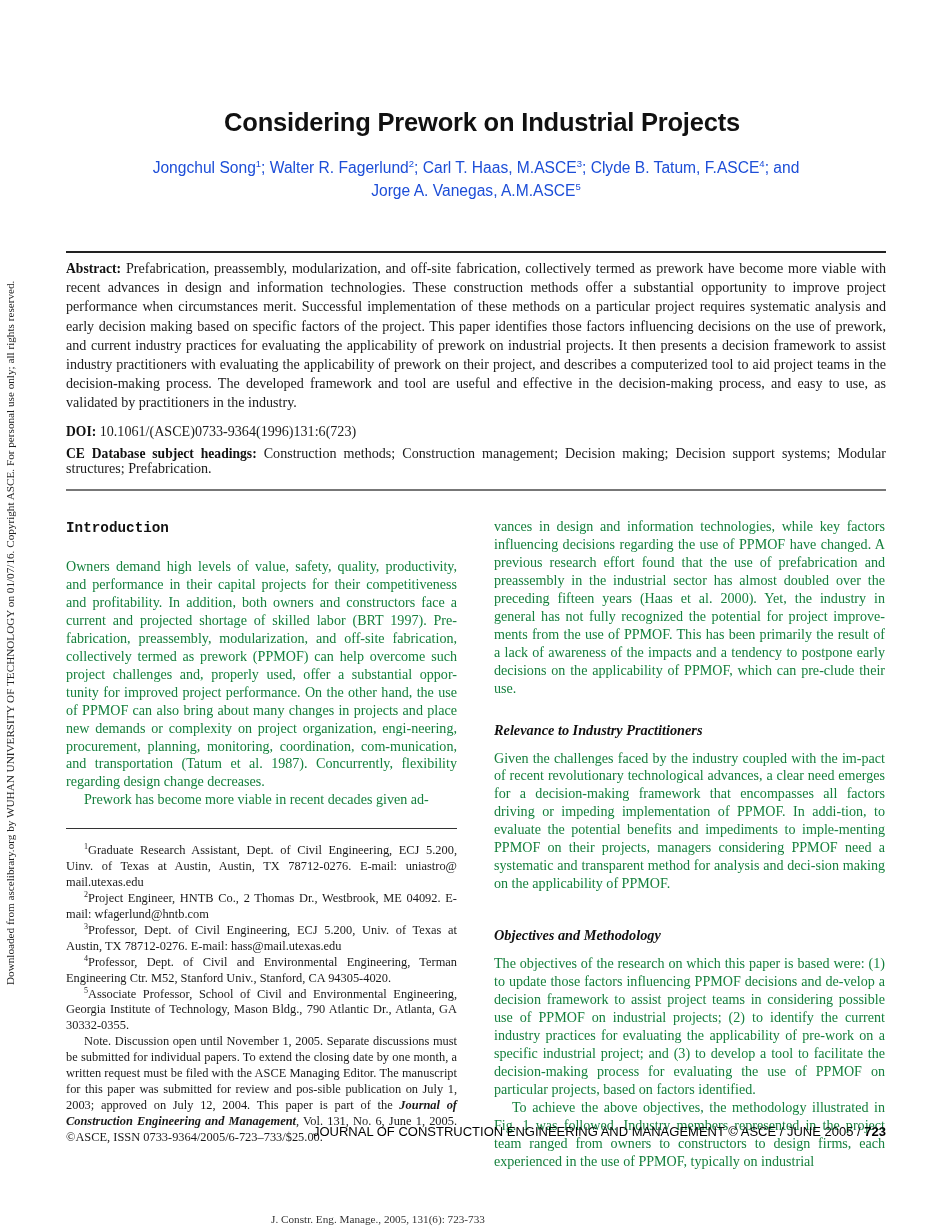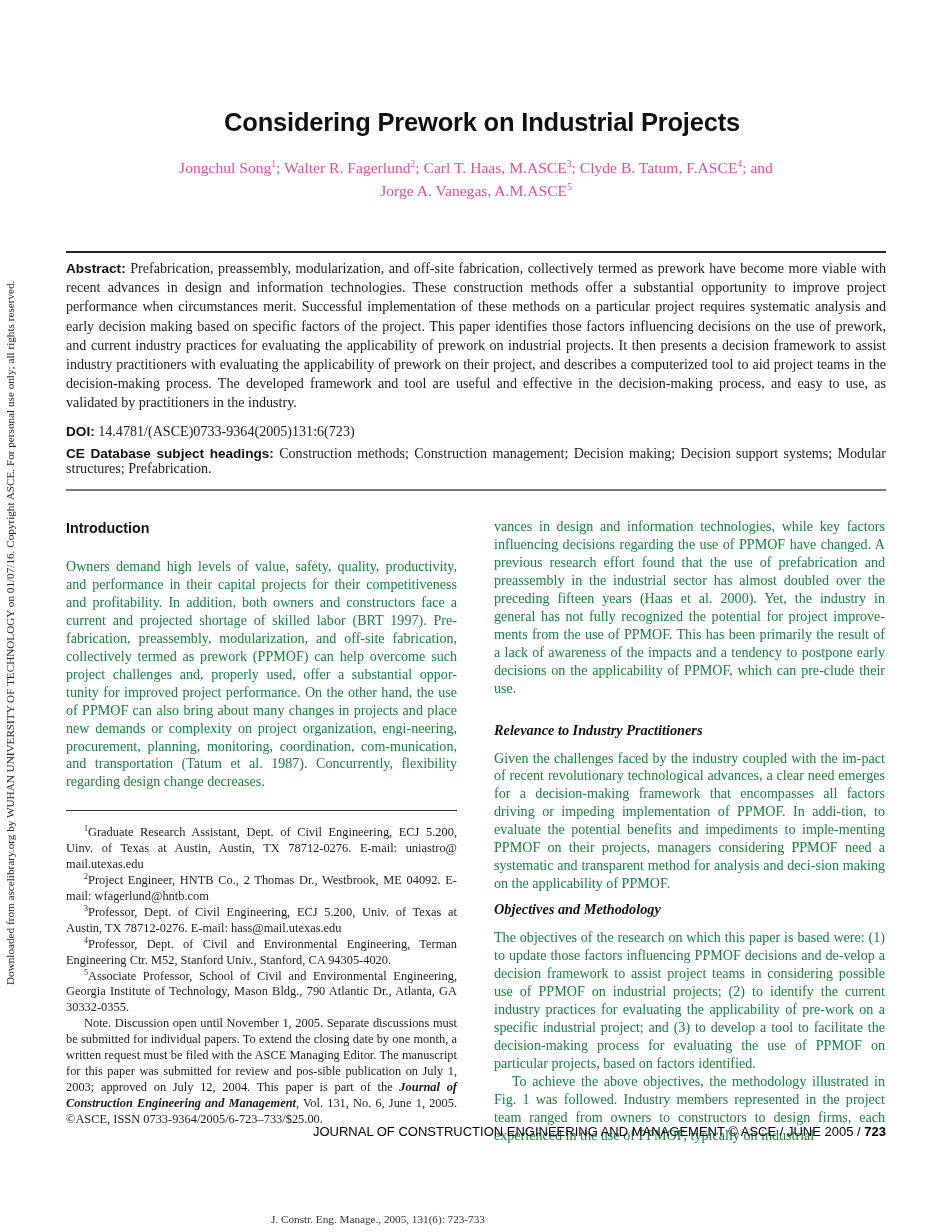--- a/index.html
+++ b/index.html
@@ -14,42 +14,42 @@
     white-space: nowrap; line-height: 16px;
   }
 
   .title {
     position: absolute; left: 0; width: 952px; top: 108px;
     text-align: center; font-family: "Liberation Sans", sans-serif;
     font-weight: bold; font-size: 25.5px; color: #111; letter-spacing: -0.2px; padding-left: 12px;
   }
   .authors {
     position: absolute; left: 90px; width: 772px; top: 156px;
-    text-align: center; font-family: Liberation Serif, serif;
-    font-size: 15.6px; line-height: 23px; color: #ec4899;
+    text-align: center; font-family: Liberation Sans, sans-serif;
+    font-size: 15.6px; line-height: 23px; color: #1d4ed8;
   }
   .authors sup { font-size: 9.5px; vertical-align: 6px; line-height: 0; }
 
   .rule-top { position: absolute; left: 66px; width: 820px; top: 251px; height: 2px; background: #222; }
   .rule-bottom { position: absolute; left: 66px; width: 820px; top: 489px; height: 2px; background: #777; }
 
   .abstract-block { position: absolute; left: 66px; width: 820px; top: 259px; }
   .abstract {
     font-size: 14.1px; line-height: 19.2px; text-align: justify; color: #1a1a1a;
   }
-  .label-sans { font-family: Liberation Sans, sans-serif; font-weight: bold; font-size: 13.6px; color: #111; }
+  .label-sans { font-family: Liberation Serif, serif; font-weight: bold; font-size: 13.6px; color: #111; }
   .doi { margin-top: 9px; font-size: 14.1px; line-height: 19px; }
   .headings { margin-top: 5px; font-size: 14.1px; line-height: 15px; text-align: justify; }
 
   .col { position: absolute; width: 391px; }
   .col-left { left: 66px; top: 518px; }
   .col-right { left: 494px; top: 518px; }
 
   .sec-head {
-    font-family: Liberation Sans, sans-serif; font-weight: bold; font-size: 14.3px; color: #111;
+    font-family: Liberation Mono, monospace; font-weight: bold; font-size: 14.3px; color: #111;
     line-height: 20px;
   }
   .sub-head {
     font-family: Liberation Serif, serif; font-weight: bold; font-style: italic;
     font-size: 14.3px; color: #111; line-height: 20px;
   }
   .body-text {
     font-size: 14.1px; line-height: 17.95px; text-align: justify; color: #15803d;
     hyphens: manual;
   }
@@ -85,47 +85,48 @@
   <span>Walter R. Fagerlund</span><sup>2</sup><span>; </span>
   <span>Carl T. Haas, M.ASCE</span><sup>3</sup><span>; </span>
   <span>Clyde B. Tatum, F.ASCE</span><sup>4</sup><span>; and</span><br>
   <span>Jorge A. Vanegas, A.M.ASCE</span><sup>5</sup>
 </div>
 
 <div class="rule-top"></div>
 
 <div class="abstract-block">
   <p class="abstract"><span class="label-sans">Abstract:</span> <span>Prefabrication, preassembly, modularization, and off-site fabrication, collectively termed as prework have become more viable with recent advances in design and information technologies. These construction methods offer a substantial opportunity to improve project performance when circumstances merit. Successful implementation of these methods on a particular project requires systematic analysis and early decision making based on specific factors of the project. This paper identifies those factors influencing decisions on the use of prework, and current industry practices for evaluating the applicability of prework on industrial projects. It then presents a decision framework to assist industry practitioners with evaluating the applicability of prework on their project, and describes a computerized tool to aid project teams in the decision-making process. The developed framework and tool are useful and effective in the decision-making process, and easy to use, as validated by practitioners in the industry.</span></p>
-  <p class="doi"><span class="label-sans">DOI:</span> <span>14.4781/(ASCE)0733-9364(2005)131:6(723)</span></p>
+  <p class="doi"><span class="label-sans">DOI:</span> <span>10.1061/(ASCE)0733-9364(1996)131:6(723)</span></p>
   <p class="headings"><span class="label-sans">CE Database subject headings:</span> <span>Construction methods; Construction management; Decision making; Decision support systems; Modular structures; Prefabrication.</span></p>
 </div>
 
 <div class="rule-bottom"></div>
 
 <div class="col col-left">
   <h2 class="sec-head">Introduction</h2>
   <p class="body-text" style="margin-top:20px;">Owners demand high levels of value, safety, quality, productivity, and performance in their capital projects for their competitiveness and profitability. In addition, both owners and constructors face a current and projected shortage of skilled labor (BRT 1997). Pre-fabrication, preassembly, modularization, and off-site fabrication, collectively termed as prework (PPMOF) can help overcome such project challenges and, properly used, offer a substantial oppor-tunity for improved project performance. On the other hand, the use of PPMOF can also bring about many changes in projects and place new demands or complexity on project organization, engi-neering, procurement, planning, monitoring, coordination, com-munication, and transportation (Tatum et al. 1987). Concurrently, flexibility regarding design change decreases.</p>
+  <p class="body-text indent">Prework has become more viable in recent decades given ad-</p>
 
   <div class="fn-rule" style="margin-top:19px;"></div>
   <div class="footnotes">
     <p class="fn"><sup>1</sup><span>Graduate Research Assistant, Dept. of Civil Engineering, ECJ 5.200, Uinv. of Texas at Austin, Austin, TX 78712-0276. E-mail: uniastro@ mail.utexas.edu</span></p>
     <p class="fn"><sup>2</sup><span>Project Engineer, HNTB Co., 2 Thomas Dr., Westbrook, ME 04092. E-mail: wfagerlund@hntb.com</span></p>
     <p class="fn"><sup>3</sup><span>Professor, Dept. of Civil Engineering, ECJ 5.200, Univ. of Texas at Austin, TX 78712-0276. E-mail: hass@mail.utexas.edu</span></p>
     <p class="fn"><sup>4</sup><span>Professor, Dept. of Civil and Environmental Engineering, Terman Engineering Ctr. M52, Stanford Univ., Stanford, CA 94305-4020.</span></p>
     <p class="fn"><sup>5</sup><span>Associate Professor, School of Civil and Environmental Engineering, Georgia Institute of Technology, Mason Bldg., 790 Atlantic Dr., Atlanta, GA 30332-0355.</span></p>
     <p class="fn"><span>Note. Discussion open until November 1, 2005. Separate discussions must be submitted for individual papers. To extend the closing date by one month, a written request must be filed with the ASCE Managing Editor. The manuscript for this paper was submitted for review and pos-sible publication on July 1, 2003; approved on July 12, 2004. This paper is part of the </span><em>Journal of Construction Engineering and Management</em><span>, Vol. 131, No. 6, June 1, 2005. ©ASCE, ISSN 0733-9364/2005/6-723–733/$25.00.</span></p>
   </div>
 </div>
 
 <div class="col col-right">
   <p class="body-text">vances in design and information technologies, while key factors influencing decisions regarding the use of PPMOF have changed. A previous research effort found that the use of prefabrication and preassembly in the industrial sector has almost doubled over the preceding fifteen years (Haas et al. 2000). Yet, the industry in general has not fully recognized the potential for project improve-ments from the use of PPMOF. This has been primarily the result of a lack of awareness of the impacts and a tendency to postpone early decisions on the applicability of PPMOF, which can pre-clude their use.</p>
 
   <h3 class="sub-head" style="margin-top:22px;">Relevance to Industry Practitioners</h3>
   <p class="body-text" style="margin-top:10px;">Given the challenges faced by the industry coupled with the im-pact of recent revolutionary technological advances, a clear need emerges for a decision-making framework that encompasses all factors driving or impeding implementation of PPMOF. In addi-tion, to evaluate the potential benefits and impediments to imple-menting PPMOF on their projects, managers considering PPMOF need a systematic and transparent method for analysis and deci-sion making on the applicability of PPMOF.</p>
 
-  <h3 class="sub-head" style="margin-top:6px;">Objectives and Methodology</h3>
+  <h3 class="sub-head" style="margin-top:32px;">Objectives and Methodology</h3>
   <p class="body-text" style="margin-top:10px;">The objectives of the research on which this paper is based were: (1) to update those factors influencing PPMOF decisions and de-velop a decision framework to assist project teams in considering possible use of PPMOF on industrial projects; (2) to identify the current industry practices for evaluating the applicability of pre-work on a specific industrial project; and (3) to develop a tool to facilitate the decision-making process for evaluating the use of PPMOF on particular projects, based on factors identified.</p>
   <p class="body-text indent">To achieve the above objectives, the methodology illustrated in Fig. 1 was followed. Industry members represented in the project team ranged from owners to constructors to design firms, each experienced in the use of PPMOF, typically on industrial</p>
 </div>
 
 <div class="running-foot"><span>JOURNAL OF CONSTRUCTION ENGINEERING AND MANAGEMENT © ASCE / JUNE 2005 / </span><b>723</b></div>
 
 <div class="citation">J. Constr. Eng. Manage., 2005, 131(6): 723-733</div>
 
 </body></html>

